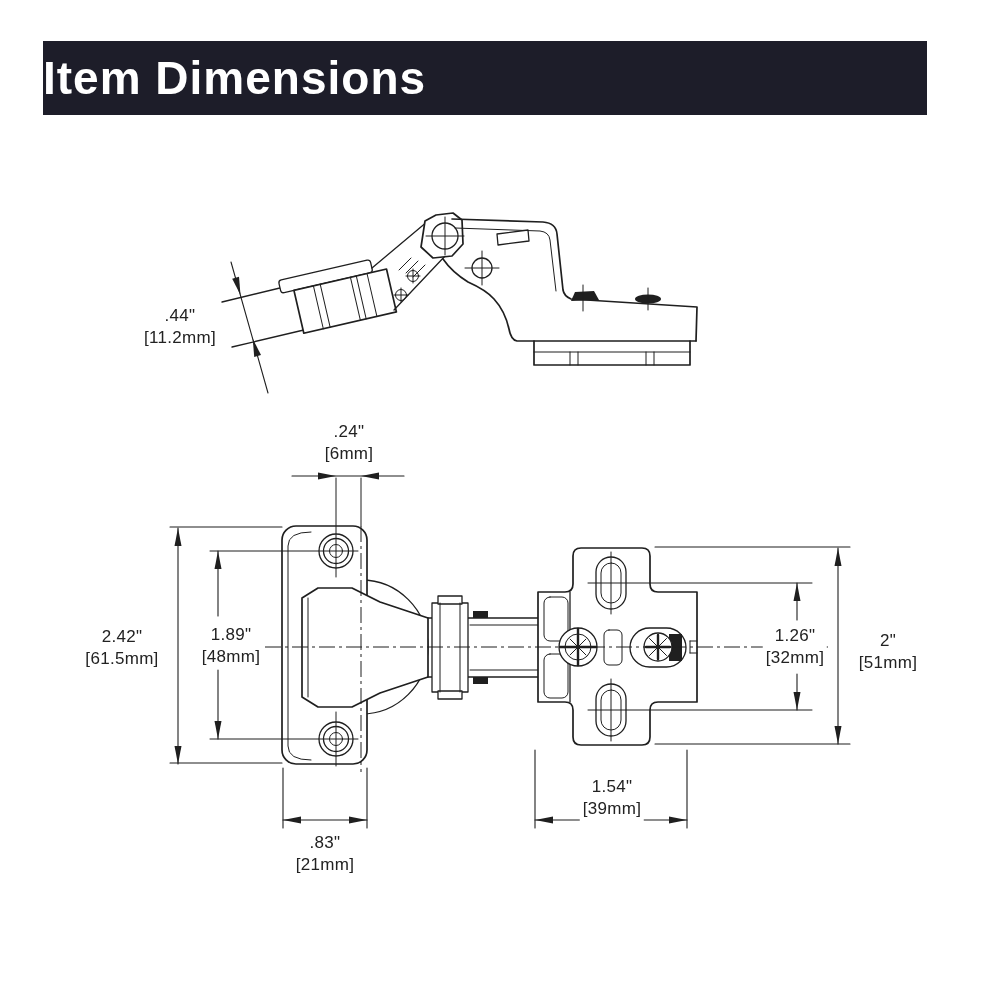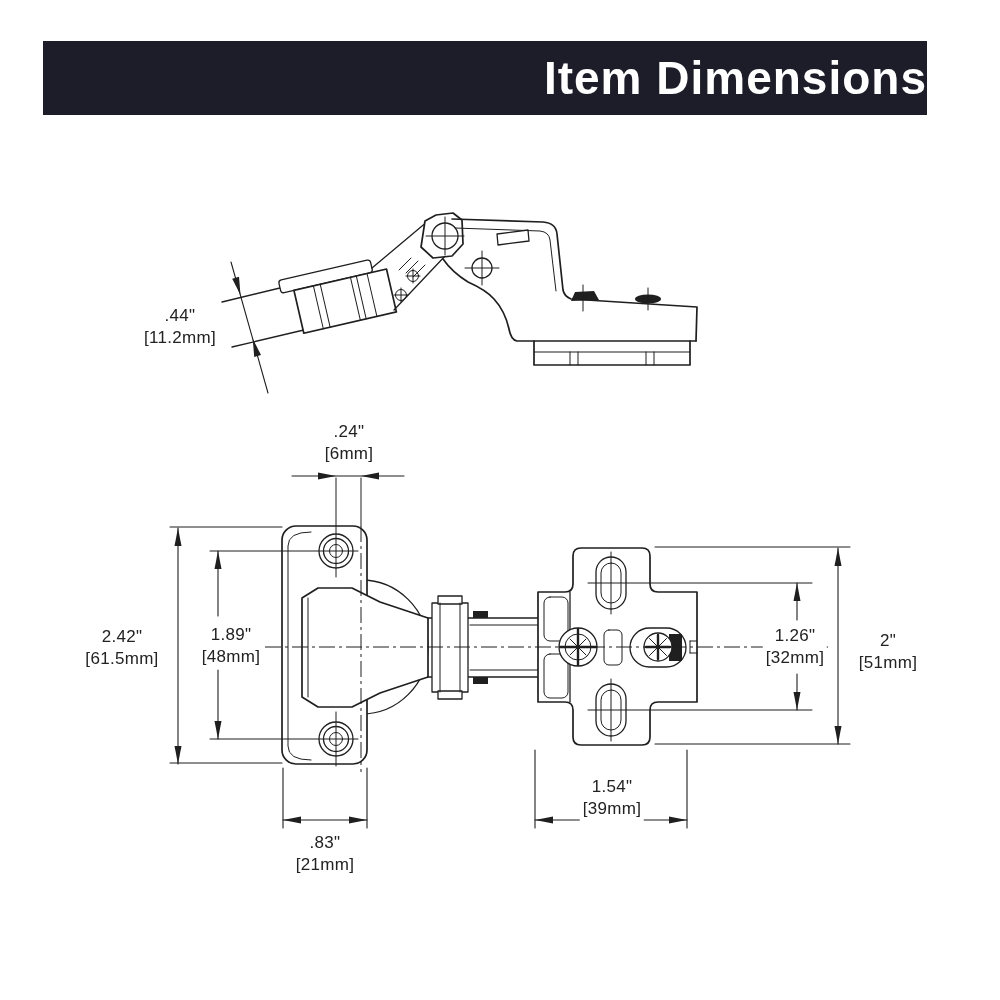--- a/index.html
+++ b/index.html
@@ -1,19 +1,19 @@
 <!DOCTYPE html>
 <html><head>
 <meta charset="utf-8">
 <style>
   html,body{margin:0;padding:0;background:#fff;}
   #stage{position:relative;width:1000px;height:1000px;background:#ffffff;overflow:hidden;
          font-family:"Liberation Sans", sans-serif;}
   .headerbar{position:absolute;left:43px;top:41px;width:884px;height:74px;background:#1d1d29;
-             display:flex;align-items:center;justify-content:flex-end;}
+             display:flex;align-items:center;justify-content:flex-start;}
   .headerbar h1{margin:0;color:#ffffff;font-size:46px;font-weight:800;letter-spacing:1px;}
   svg{position:absolute;left:0;top:0;}
   .dimlabel{position:absolute;transform:translate(-50%,-50%);text-align:center;
             background:#ffffff;padding:1px 3px;color:#222;font-size:17px;line-height:22px;
             letter-spacing:0.3px;white-space:nowrap;}
   
   .o{stroke:#1f1f1f;stroke-width:1.7;fill:none;stroke-linejoin:round;stroke-linecap:round;}
   .m{stroke:#1f1f1f;stroke-width:1.3;fill:none;stroke-linejoin:round;stroke-linecap:round;}
   .t{stroke:#1f1f1f;stroke-width:1;fill:none;stroke-linejoin:round;stroke-linecap:round;}
   .wf{fill:#ffffff;}

